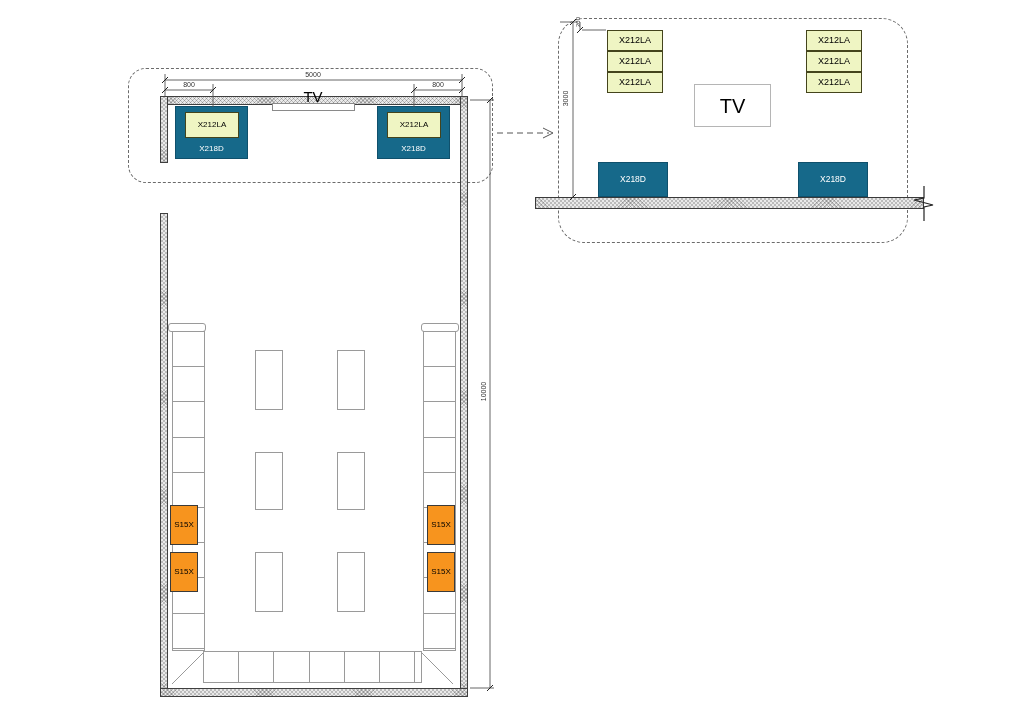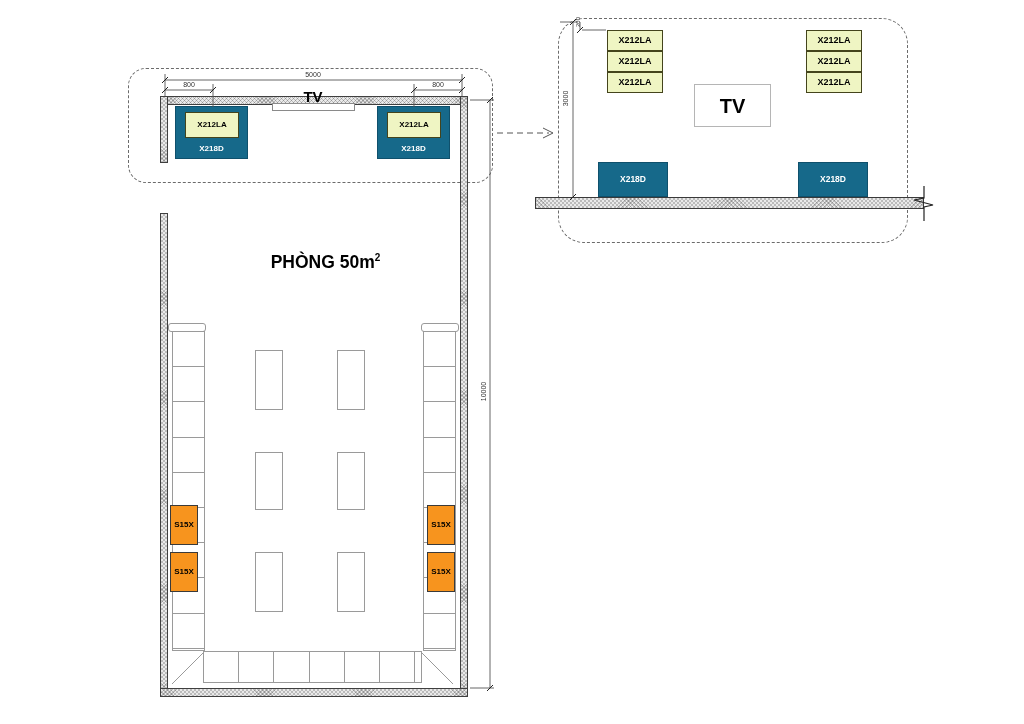--- a/index.html
+++ b/index.html
@@ -10,21 +10,21 @@
     background-image:
       repeating-linear-gradient(45deg,rgba(0,0,0,.20) 0 .8px,transparent .8px 2.8px),
       repeating-linear-gradient(-45deg,rgba(0,0,0,.20) 0 .8px,transparent .8px 2.8px)}
   .dashed-box{position:absolute;border:1.6px dashed #6b6b6b}
   .furn{position:absolute;border:1px solid #9a9a9a;background:#fff}
   .bench-v{background-image:repeating-linear-gradient(180deg,transparent 0 34.2px,#9a9a9a 34.2px 35.2px)}
   .bench-h{background-image:repeating-linear-gradient(90deg,transparent 0 34.2px,#9a9a9a 34.2px 35.2px)}
   .teal{position:absolute;background:var(--teal);border:1px solid #0f506c}
   .yellow{position:absolute;background:var(--yellow);border:1px solid #44441c}
   .orange{position:absolute;background:var(--orange);border:1px solid #3a3a3a}
-  .lbl{display:flex;align-items:center;justify-content:center;font-weight:700;color:#000;line-height:1}
+  .lbl{display:flex;align-items:center;justify-content:center;font-weight:400;color:#000;line-height:1}
   .wlbl{color:#fff}
   .dimtxt{position:absolute;font-size:7px;color:#333;text-align:center}
   .vtext{position:absolute;font-size:7px;color:#333;text-align:center;transform:rotate(-90deg)}
   .overlay{position:absolute;left:0;top:0;pointer-events:none}
   #room-title{position:absolute;left:248px;top:252px;width:155px;text-align:center;
     font-size:17.5px;font-weight:700;color:#000}
   #room-title sup{font-size:10px}
 </style>
 </head>
 <body>
@@ -44,23 +44,20 @@
 
   <div class="teal" style="left:175px;top:106px;width:73px;height:53px">
     <div class="yellow lbl" style="left:9px;top:5px;width:54px;height:26px;font-size:8px">X212LA</div>
     <div class="lbl wlbl abs" style="left:0;top:33px;width:100%;height:18px;font-size:8px">X218D</div>
   </div>
   <div class="teal" style="left:377px;top:106px;width:73px;height:53px">
     <div class="yellow lbl" style="left:9px;top:5px;width:54px;height:26px;font-size:8px">X212LA</div>
     <div class="lbl wlbl abs" style="left:0;top:33px;width:100%;height:18px;font-size:8px">X218D</div>
   </div>
 
-  <div id="room-title">
-    <span>PHÒNG 50m</span><sup>2</sup>
-  </div>
 
   <div class="furn" style="left:168px;top:323px;width:38px;height:9px;border-radius:3px"></div>
   <div class="furn bench-v" style="left:172px;top:331px;width:33px;height:320px"></div>
   <div class="furn" style="left:421px;top:323px;width:38px;height:9px;border-radius:3px"></div>
   <div class="furn bench-v" style="left:423px;top:331px;width:33px;height:320px"></div>
   <div class="furn bench-h" style="left:203px;top:651px;width:219px;height:32px"></div>
 
   <div class="furn" style="left:255px;top:350px;width:28px;height:60px"></div>
   <div class="furn" style="left:337px;top:350px;width:28px;height:60px"></div>
   <div class="furn" style="left:255px;top:452px;width:28px;height:58px"></div>

